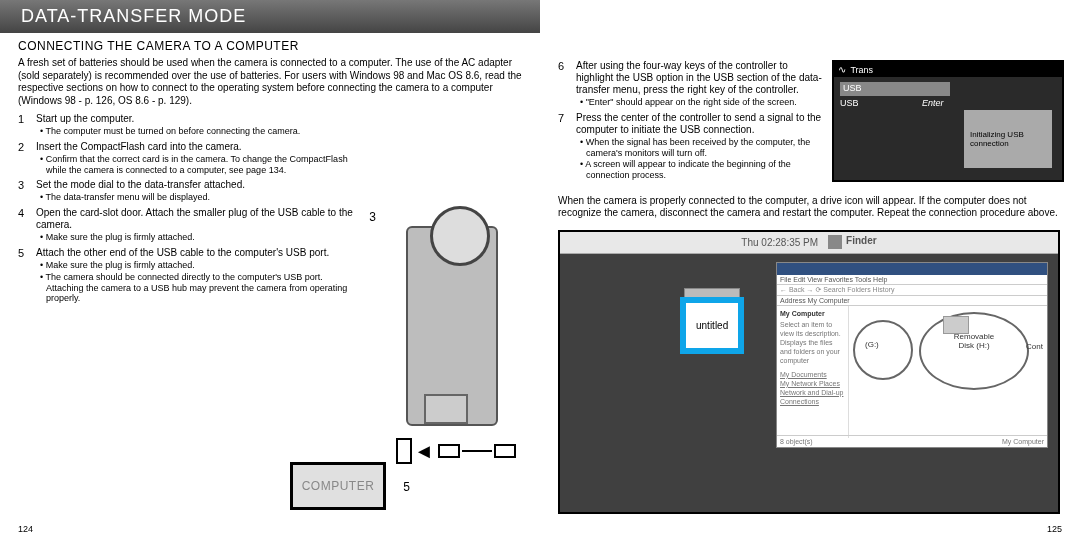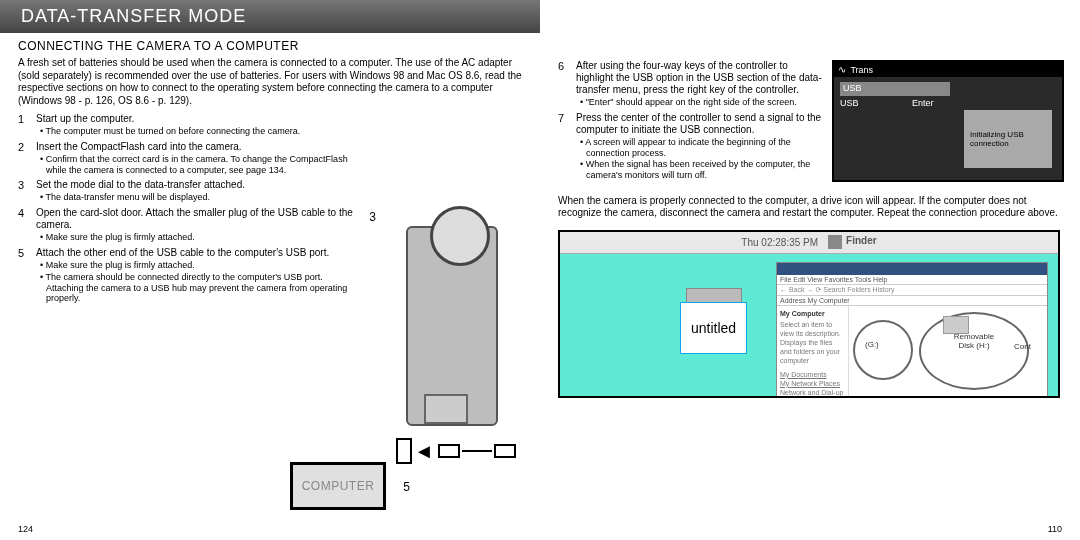--- a/index.html
+++ b/index.html
@@ -34,46 +34,46 @@
 
   
   .page.right-pg { padding-top: 60px; }
   .right-col { display:flex; gap:8px; }
   .right-col .copy { flex:1; }
   .lcd { width: 232px; height: 122px; background:#2a2a2a; border:2px solid #000; position:relative; }
   .lcd .topbar { background:#000; color:#fff; font-size:9px; padding:2px 4px; display:flex; align-items:center; gap:4px; }
   .lcd .topbar .wave { font-size:10px; }
   .lcd .sel { position:absolute; top:20px; left:6px; width:110px; height:14px; background:#888; color:#fff; font-size:9px; padding:1px 3px; }
   .lcd .item { position:absolute; top:36px; left:6px; font-size:9px; color:#fff; }
-  .lcd .enter { position:absolute; top:36px; left:78px; font-size:9px; color:#fff; }
+  .lcd .enter { position:absolute; top:36px; left:88px; font-size:9px; color:#fff;font-style:italic; }
   .lcd .toast { position:absolute; bottom:12px; right:10px; width:88px; background:#aaa; color:#000; font-size:8px; padding:20px 6px; }
   .after-para { font-size:10px; line-height:1.25; margin-top:10px; }
-  .screenshots { margin-top: 10px; width: 502px; height: 168px; border:2px solid #000; position:relative; background:#5eead4; overflow:hidden; }
+  .screenshots { margin-top: 10px; width: 502px; height: 284px; border:2px solid #000; position:relative; background:#404040; overflow:hidden; }
   .mac-bar { position:absolute; top:0; left:0; right:0; height:22px; background:#e8e8e8; border-bottom:1px solid #aaa; font-size:10px; display:flex; align-items:center; justify-content:center; gap:10px; color:#555; }
   .mac-bar .finder { display:flex; gap:4px; font-weight:bold; }
   .mac-bar .finder .icon { width:14px;height:14px;background:#888; }
   .mac-icon { position:absolute; top:56px; left:120px; text-align:center; }
   .mac-icon .drive { width:56px; height:28px; background:#bbb; border:1px solid #888; margin:0 auto 4px; }
-  .mac-icon .label { border:1px solid #0ea5e9; padding:17px 10px; font-size:14px; background:#fff; }
+  .mac-icon .label { border:6px solid #0ea5e9; padding:17px 10px; font-size:10px; background:#fff; }
   .win { position:absolute; right:10px; top:30px; width:272px; height:186px; background:#fff; border:1px solid #888; }
   .win .titlebar { background:#305080; height:12px; }
   .win .menubar { font-size:7px; color:#555; padding:1px 3px; border-bottom:1px solid #ccc; }
   .win .toolbar { font-size:7px; color:#888; padding:1px 3px; border-bottom:1px solid #ccc; }
   .win .addr { font-size:7px; padding:1px 3px; border-bottom:1px solid #ccc; color:#555; }
   .win .main { display:flex; height:132px; }
   .win .side { width:72px; border-right:1px solid #ddd; padding:3px; font-size:7px; color:#777; line-height:1.3;}
   .win .side .t { font-weight:bold; color:#333; margin-bottom:2px;}
   .win .icons { flex:1; position:relative; }
   .win .icons .ring { position:absolute; border:2px solid #666; border-radius:50%; }
   .win .icons .ring.g { left:4px; top:14px; width:60px; height:60px; }
   .win .icons .ring.h { left:70px; top:6px; width:110px; height:78px; }
   .win .icons .lab { position:absolute; font-size:8px; color:#333; text-align:center; }
   .win .icons .lab.g { left:16px; top:34px; }
   .win .icons .lab.h { left:96px; top:26px; width:58px; }
-  .win .icons .lab.cont { right:16px; top:36px; }
+  .win .icons .lab.cont { right:4px; top:36px; }
   .win .icons .drv { position:absolute; width:26px; height:18px; background:#ccc; border:1px solid #999; }
   .win .icons .drv.h { left:94px; top:10px; }
   .win .status { position:absolute; bottom:0; left:0; right:0; height:12px; border-top:1px solid #ccc; font-size:7px; color:#777; display:flex; justify-content:space-between; padding:0 3px; align-items:center;}
 </style>
 </head>
 <body>
 
 <div class="spread">
 
   <div class="page">
@@ -151,22 +151,22 @@
           <div class="num">6</div>
           <div class="body">
             <div>After using the four-way keys of the controller to highlight the USB option in the USB section of the data-transfer menu, press the right key of the controller.</div>
             <div class="sub">• <span>"Enter" should appear on the right side of the screen.</span></div>
           </div>
         </div>
         <div class="step">
           <div class="num">7</div>
           <div class="body">
             <div>Press the center of the controller to send a signal to the computer to initiate the USB connection.</div>
+            <div class="sub">• <span>When the signal has been received by the computer, the camera's monitors will turn off.</span></div>
             <div class="sub">• <span>A screen will appear to indicate the beginning of the connection process.</span></div>
-            <div class="sub">• <span>When the signal has been received by the computer, the camera's monitors will turn off.</span></div>
           </div>
         </div>
       </div>
       <div class="lcd">
         <div class="topbar">
             <span class="wave">∿</span>
             <span>Trans</span>
           </div>
         <div class="sel">USB</div>
         <div class="item">USB</div>
@@ -212,15 +212,15 @@
             <span class="lab cont">Cont</span>
           </div>
         </div>
         <div class="status">
           <span>8 object(s)</span>
           <span>My Computer</span>
         </div>
       </div>
     </div>
 
-    <div class="page-num right">110</div>
+    <div class="page-num right">125</div>
   </div>
 </div>
 
 </body></html>

